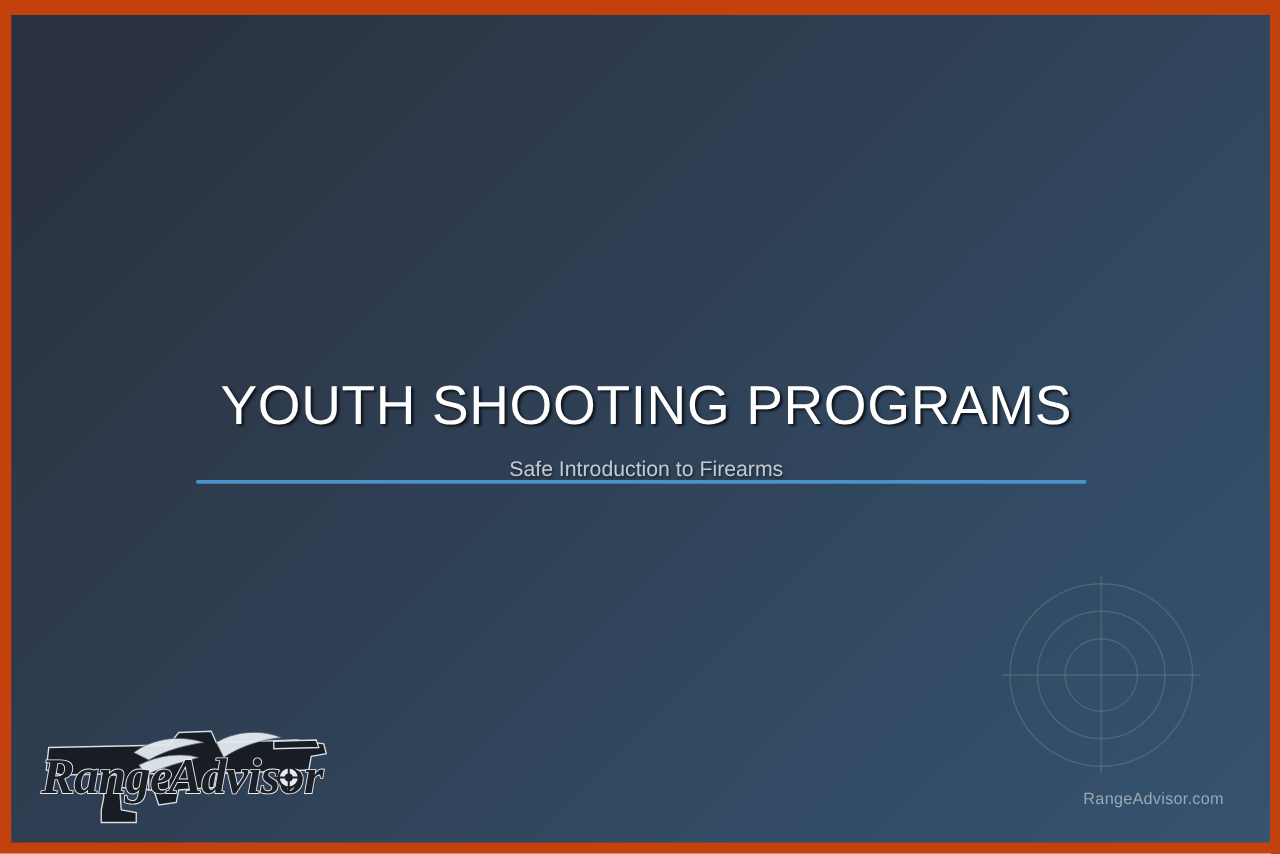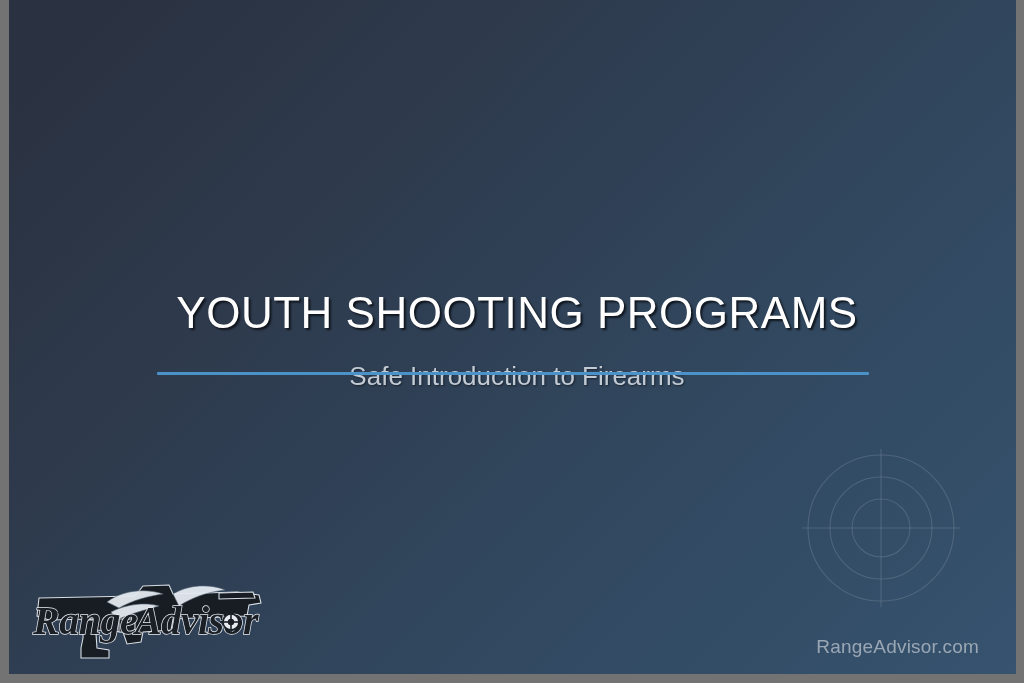--- a/index.html
+++ b/index.html
@@ -12,22 +12,22 @@
     height: 683px;
     overflow: hidden;
     font-family: "Liberation Sans", sans-serif;
   }
 
   .slide-frame {
     position: relative;
     width: 1024px;
     height: 683px;
     box-sizing: border-box;
-    background: #737373;
-    padding: 0 8px 9px 9px;
+    background: #c2410c;
+    padding: 12px 8px 9px 9px;
   }
 
   .slide-canvas {
     position: relative;
     width: 100%;
     height: 100%;
     overflow: hidden;
     background:
       linear-gradient(135deg,
         #2a3140 0%,
@@ -87,45 +87,44 @@
     text-shadow: 2px 2px 2px rgba(10,14,20,0.85);
     white-space: nowrap;
   }
 
   .slide-subtitle {
     position: absolute;
     left: 148px;
     top: 350px;
     width: 720px;
     text-align: center;
-    font-size: 26px;
+    font-size: 17px;
     line-height: 28px;
     color: #c2cad3;
     font-weight: normal;
     text-shadow: 1px 1px 2px rgba(10,14,20,0.6);
     white-space: nowrap;
-    margin-top: 12px;
   }
 
   .accent-rule {
     position: absolute;
     left: 148px;
     top: 372px;
     width: 712px;
     height: 3px;
     background: #4a92c8;
     border-radius: 1px;
   }
 
   
   .footer-url {
     position: absolute;
     right: 37px;
-    bottom: 16px;
-    font-size: 19px;
+    bottom: 28px;
+    font-size: 13px;
     color: #9aa7b4;
     letter-spacing: 0.2px;
     white-space: nowrap;
   }
 
   
   .brand-logo {
     position: absolute;
     left: 14px;
     bottom: 10px;

